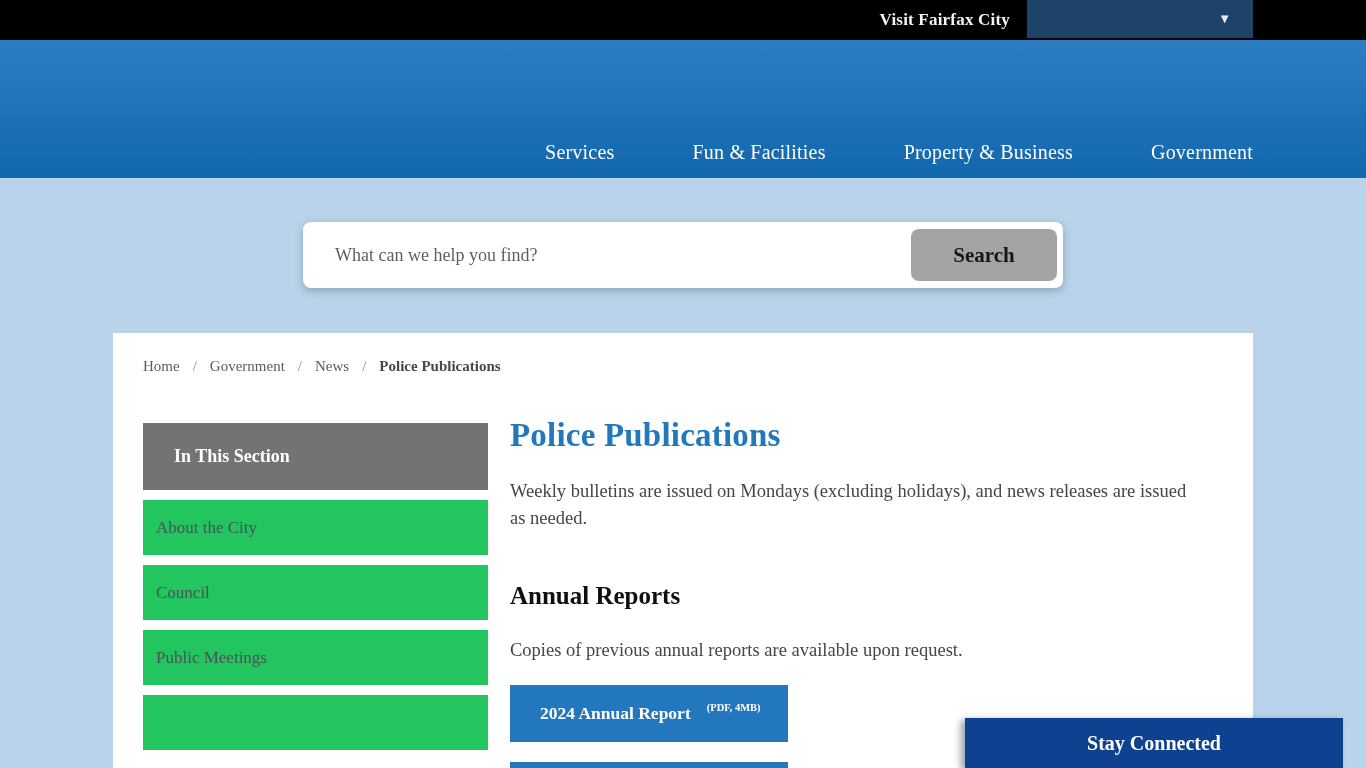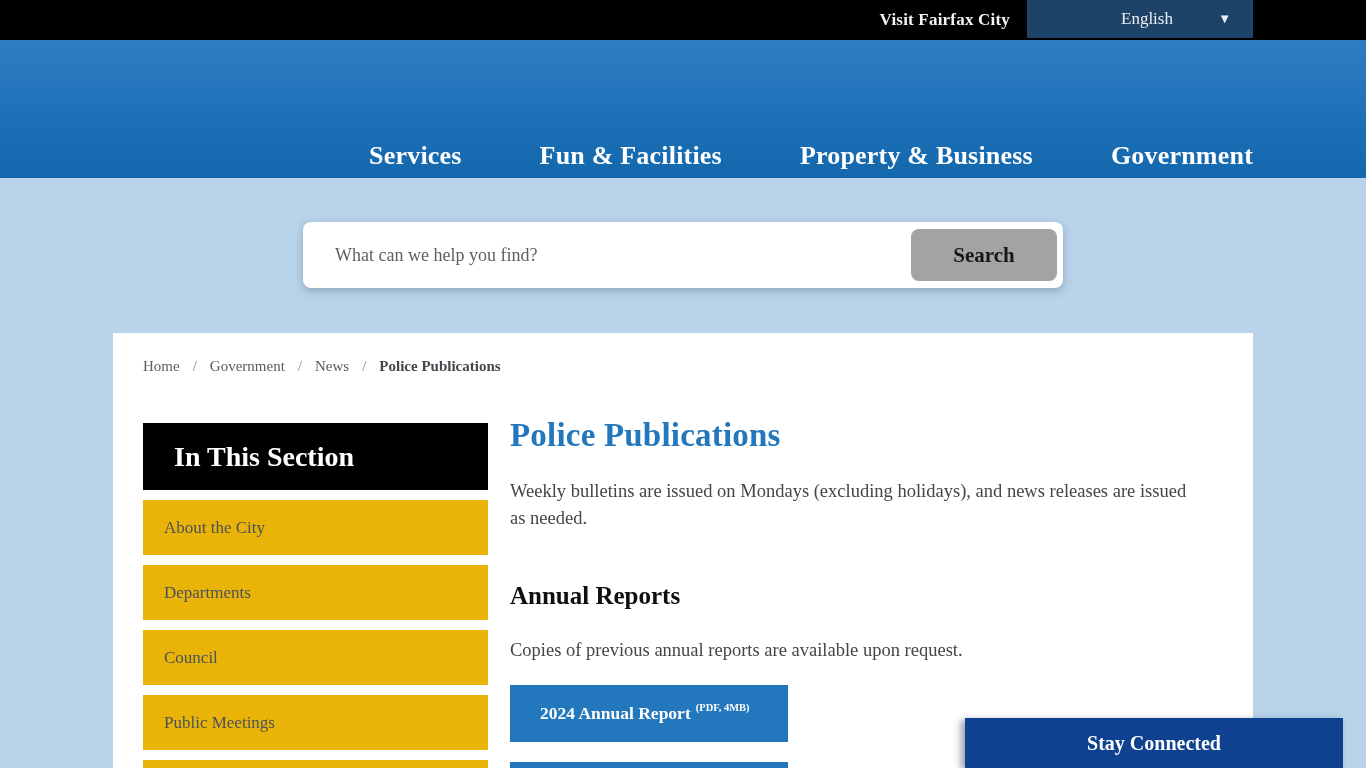--- a/index.html
+++ b/index.html
@@ -46,21 +46,21 @@
   .header {
     position: absolute; left: 0; top: 40px;
     width: 1366px; height: 138px;
     background: linear-gradient(to bottom, #2e7dc3 0%, #1267ad 100%);
   }
   .main-nav {
     position: absolute; right: 113px; top: 101px;
     display: flex; gap: 78px;
   }
   .nav-item {
-    color: #ffffff; font-size: 26px; font-weight: bold;
+    color: #ffffff; font-size: 20px; font-weight: normal;
     letter-spacing: .2px; cursor: pointer; white-space: nowrap;
   }
 
   
   .search-wrap {
     position: absolute; left: 303px; top: 222px;
     width: 760px; height: 66px;
     background: #ffffff; border-radius: 8px;
     box-shadow: 0 3px 8px rgba(60,80,110,.35);
   }
@@ -99,30 +99,30 @@
   .crumb { color: #5c5c5c; cursor: pointer; white-space: nowrap; }
   .crumb-sep { color: #8a8a8a; }
   .crumb.current { font-weight: bold; color: #44474d; cursor: default; }
 
   
   .sidebar {
     position: absolute; left: 30px; top: 90px;
     width: 345px;
   }
   .sidebar-head {
-    height: 67px; background: #000000;
+    height: 67px; background: #737373;
     display: flex; align-items: center;
     padding-left: 31px;
-    color: #ffffff; font-size: 28px; font-weight: bold;
+    color: #ffffff; font-size: 18px; font-weight: bold;
   }
   .sidebar-item {
     margin-top: 10px; height: 55px;
-    background: #eab308;
-    display: flex; align-items: center;
-    padding-left: 21px;
+    background: #22c55e;
+    display: flex; align-items: center;
+    padding-left: 13px;
     color: #4a525c; font-size: 17px;
     cursor: pointer;
   }
   .sidebar-item.partial { height: 55px; }
 
   
   .main-col {
     position: absolute; left: 397px; top: 84px;
     width: 715px;
   }
@@ -148,42 +148,41 @@
     width: 278px; height: 57px;
     background: #2377bd; border: none;
     display: flex; align-items: center;
     padding-left: 30px;
     color: #ffffff; cursor: pointer;
     font-family: "Liberation Serif", serif;
   }
   .dl-btn .dl-label { font-size: 17.5px; font-weight: bold; }
   .dl-btn .dl-meta {
     font-size: 10.5px; font-weight: bold;
-    margin-left: 5px; position: relative; top: -6px;
+    margin-left: 16px; position: relative; top: -6px;
   }
   .dl-btn.partial { margin-top: 20px; height: 57px; }
 
   
   .stay-connected {
     position: absolute; left: 965px; top: 718px;
     width: 378px; height: 50px;
     background: #0e418f;
     box-shadow: -4px 2px 7px rgba(20,40,70,.45);
     display: flex; align-items: center; justify-content: center;
     color: #ffffff; font-size: 20px; font-weight: bold;
     cursor: pointer;
   }
 </style>
 </head>
 <body>
 
 <div class="topbar">
   <span class="visit-link">Visit Fairfax City</span>
   <div class="lang-select">
-    <span class="lang-label">English</span>
     <span class="lang-arrow">▼</span>
   </div>
 </div>
 
 <div class="header">
   <div class="main-nav">
     <span class="nav-item">Services</span>
     <span class="nav-item">Fun &amp; Facilities</span>
     <span class="nav-item">Property &amp; Business</span>
     <span class="nav-item">Government</span>
@@ -203,21 +202,20 @@
     <span class="crumb">Government</span>
     <span class="crumb-sep">/</span>
     <span class="crumb">News</span>
     <span class="crumb-sep">/</span>
     <span class="crumb current">Police Publications</span>
   </div>
 
   <div class="sidebar">
     <div class="sidebar-head">In This Section</div>
     <div class="sidebar-item">About the City</div>
-    <div class="sidebar-item">Departments</div>
     <div class="sidebar-item">Council</div>
     <div class="sidebar-item">Public Meetings</div>
     <div class="sidebar-item partial"></div>
   </div>
 
   <div class="main-col">
     <h1 class="page-title">Police Publications</h1>
     <p class="intro">Weekly bulletins are issued on Mondays (excluding holidays), and news releases are issued as needed.</p>
     <h2 class="section-heading">Annual Reports</h2>
     <p class="section-note">Copies of previous annual reports are available upon request.</p>

